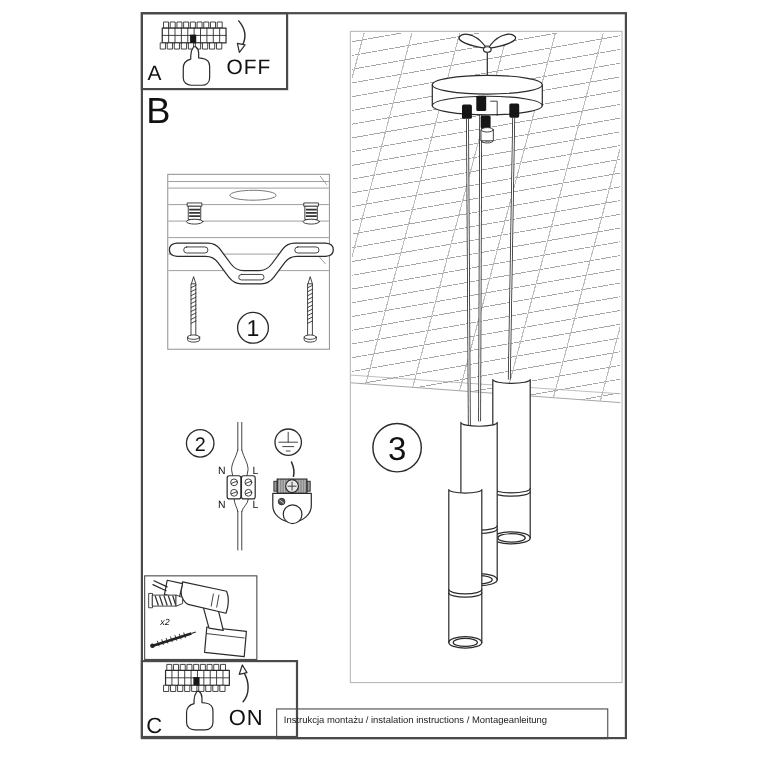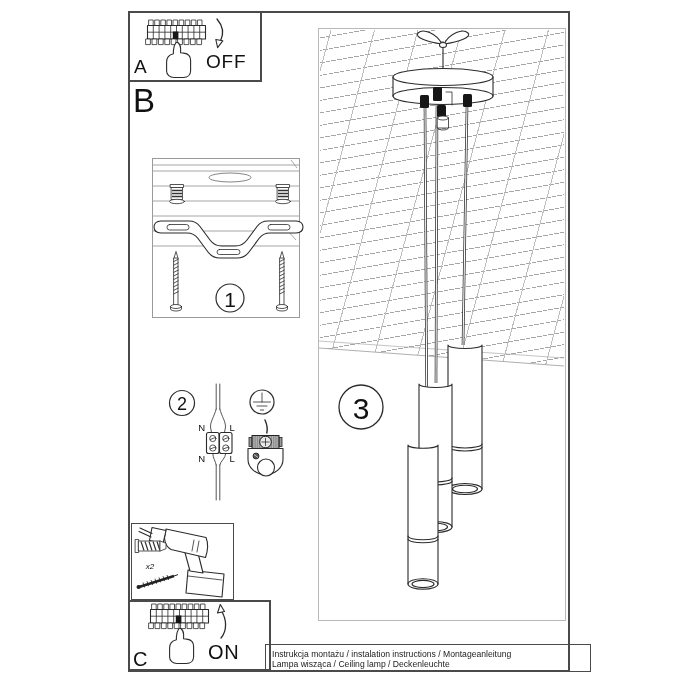--- a/index.html
+++ b/index.html
@@ -14,21 +14,21 @@
   .panelA{left:128px;top:11px;width:134px;height:71px;border:2px solid var(--frame);}
   .panel1{left:152px;top:158px;width:148px;height:160px;border:1px solid #9a9a9a;}
   .panel3{left:318px;top:28px;width:248px;height:593px;border:1px solid var(--light-frame);}
   .drillbox{left:131px;top:523px;width:103px;height:77px;border:1.6px solid var(--frame);}
   .panelC{left:128px;top:600px;width:143px;height:71px;border:2px solid var(--frame);}
   .ceiling{position:absolute;inset:1px;
     background:
       repeating-linear-gradient(-75deg, transparent 0 41px, var(--hatch-b) 41px 42px),
       repeating-linear-gradient(-10deg, transparent 0 11.5px, var(--hatch-a) 11.5px 12.3px);
     clip-path:polygon(0 0,100% 0,100% 57%,0 54%);}
-  .footerbox{left:265px;top:644px;width:326px;height:28px;border:1.2px solid var(--frame);
+  .footerbox{left:251px;top:644px;width:302px;height:28px;border:1.2px solid var(--frame);
     padding:3.5px 0 0 6px;font-size:8.6px;line-height:10.6px;color:#222;}
   svg.art{position:absolute;left:0;top:0;width:688px;height:688px;}
   .ln{stroke:var(--ink);stroke-width:1.1;fill:none;stroke-linecap:round;stroke-linejoin:round;}
   .fw{fill:#fff;}
   .thin{stroke-width:0.8;}
   .plank{stroke:var(--plank);stroke-width:0.75;fill:none;}
   .blk{fill:var(--grip);stroke:none;}
   .cable-o{stroke:var(--ink);stroke-width:2.6;fill:none;}
   .cable-i{stroke:#fff;stroke-width:1.1;fill:none;}
   text{fill:#111;font-family:"Liberation Sans",sans-serif;}
@@ -43,21 +43,20 @@
   <div class="frame panelA"></div>
   <div class="frame panel1"></div>
   <div class="frame panel3">
     <div class="ceiling"></div>
   </div>
   <div class="frame drillbox"></div>
   <div class="frame panelC"></div>
 
   <div class="frame footerbox">
     <div>Instrukcja montażu / instalation instructions / Montageanleitung</div>
-    <div>Lampa wisząca / Ceiling lamp / Deckenleuchte</div>
   </div>
 
   <svg class="art" viewBox="0 0 688 688">
     <defs>
       <g id="breaker">
         <rect x="149" y="20" width="4.2" height="5.6" class="ln fw thin"></rect>
         <rect x="155.1" y="20" width="4.2" height="5.6" class="ln fw thin"></rect>
         <rect x="161.2" y="20" width="4.2" height="5.6" class="ln fw thin"></rect>
         <rect x="167.3" y="20" width="4.2" height="5.6" class="ln fw thin"></rect>
         <rect x="173.4" y="20" width="4.2" height="5.6" class="ln fw thin"></rect>

